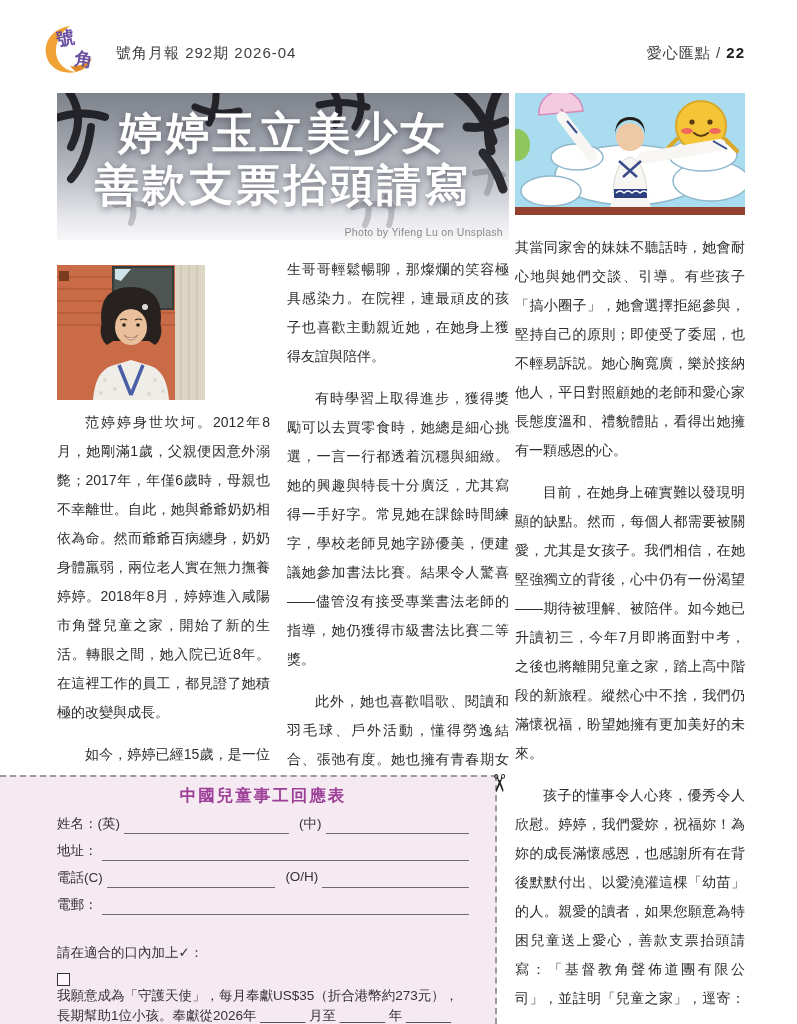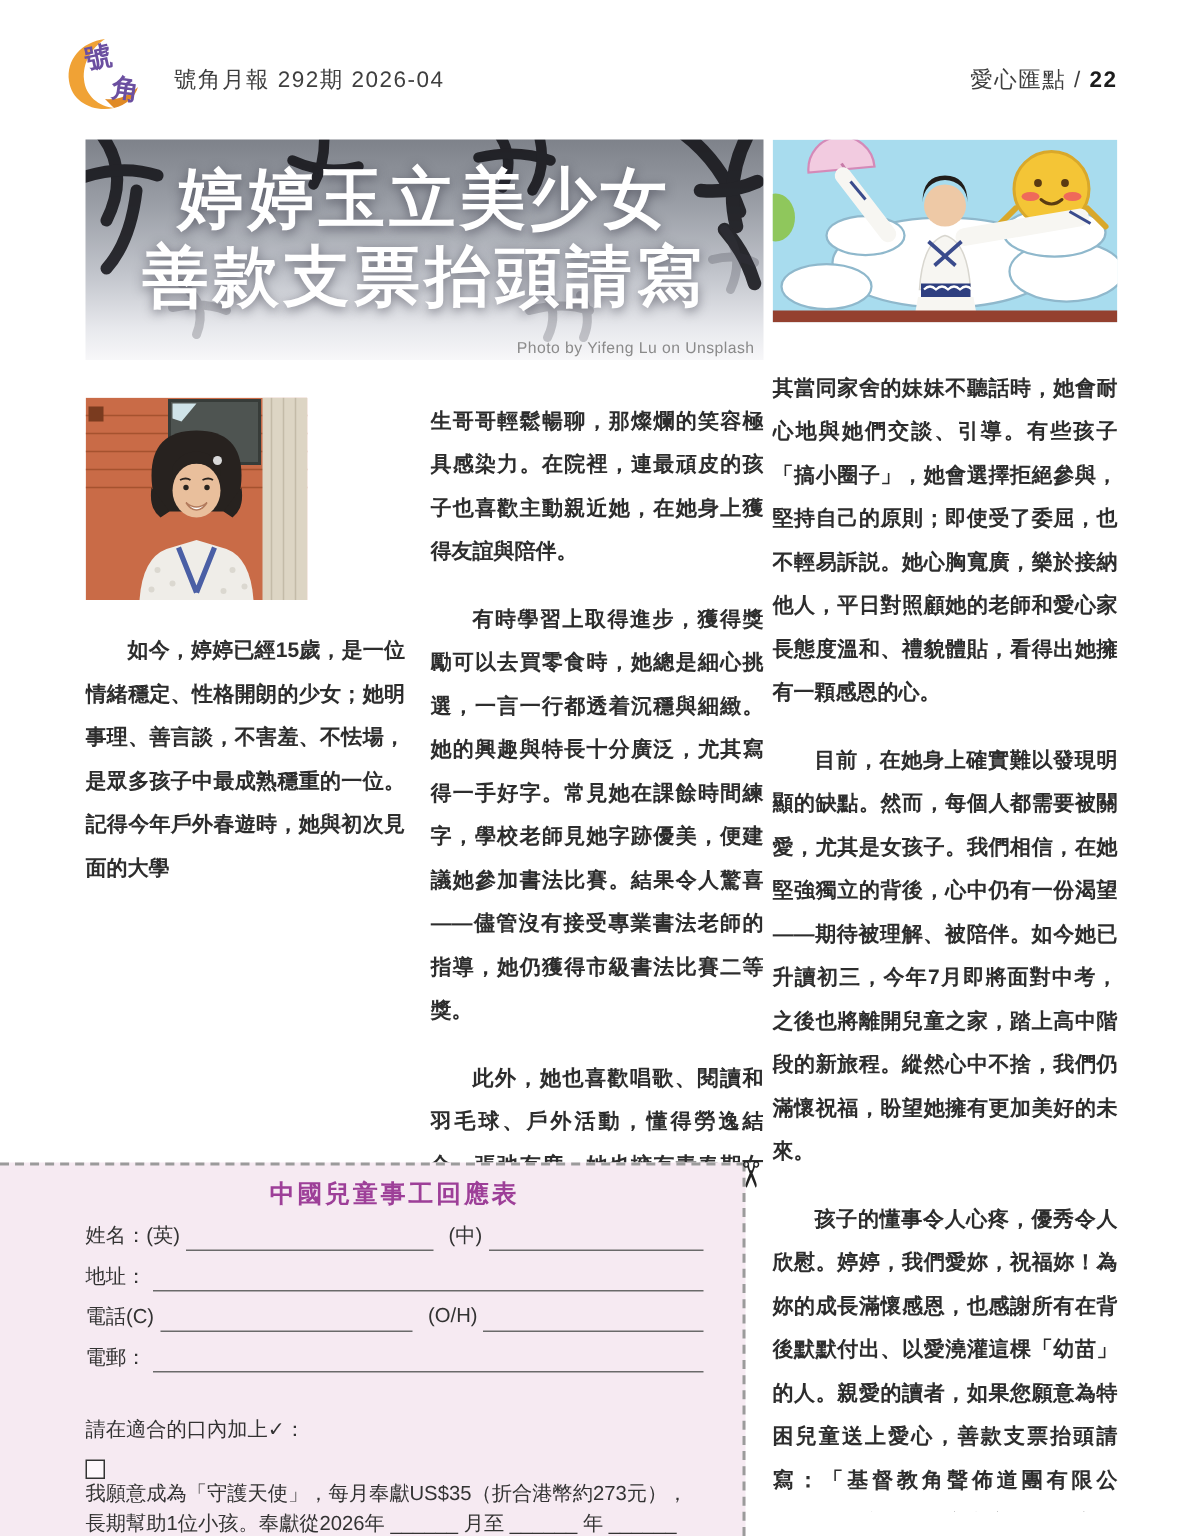--- a/index.html
+++ b/index.html
@@ -24,21 +24,21 @@
 
   
   .photo-left{position:absolute;left:57px;top:265px;width:148px;height:135px;overflow:hidden;}
   .photo-right{position:absolute;left:515px;top:93px;width:230px;height:122px;overflow:hidden;}
 
   
   .col{position:absolute;font-size:14px;line-height:29px;text-align:justify;color:#2d2d2d;overflow:hidden;}
   .col-left{left:57px;top:403px;width:213px;height:372px;}
   .col-mid{left:287px;top:250px;width:222px;height:525px;}
   .col-right{left:515px;top:228px;width:230px;height:780px;}
-  .para{margin:16px 0 13px 0;font-weight:bold;}
+  .para{margin:5px 0 13px 0;}
   .para.ind{text-indent:2em;}
 
   
   .form{position:absolute;left:0;top:775px;width:497px;height:249px;background:#f6eaf2;
         border-top:2px dashed #9b9b9b;border-right:2px dashed #9b9b9b;box-sizing:border-box;
         padding:6px 26px 0 57px;}
   .scissors{position:absolute;right:-14px;top:-6px;font-size:24px;color:#222;
         transform:rotate(90deg);line-height:1;}
   .form-title{text-align:center;font-weight:bold;font-size:16.5px;color:#9d3f98;
         letter-spacing:2px;margin:2px 0 8px 0;}
@@ -203,20 +203,21 @@
           <circle cx="98" cy="115" r="2"></circle>
             <circle cx="106" cy="126" r="2"></circle>
             <circle cx="92" cy="129" r="2"></circle>
         </g>
         <path d="M62,100 L74,130 M86,100 L74,130" stroke="#4a5fa5" stroke-width="3.5" fill="none"></path>
       </g>
     </svg>
   </div>
 
   <div class="col col-left">
+      <p class="para ind">范婷婷身世坎坷。2012年8月，她剛滿1歲，父親便因意外溺斃；2017年，年僅6歲時，母親也不幸離世。自此，她與爺爺奶奶相依為命。然而爺爺百病纏身，奶奶身體羸弱，兩位老人實在無力撫養婷婷。2018年8月，婷婷進入咸陽市角聲兒童之家，開始了新的生活。轉眼之間，她入院已近8年。在這裡工作的員工，都見證了她積極的改變與成長。</p>
       <p class="para ind">如今，婷婷已經15歲，是一位情緒穩定、性格開朗的少女；她明事理、善言談，不害羞、不怯場，是眾多孩子中最成熟穩重的一位。記得今年戶外春遊時，她與初次見面的大學</p>
     </div>
   <div class="col col-mid">
       <p class="para">生哥哥輕鬆暢聊，那燦爛的笑容極具感染力。在院裡，連最頑皮的孩子也喜歡主動親近她，在她身上獲得友誼與陪伴。</p>
       <p class="para ind">有時學習上取得進步，獲得獎勵可以去買零食時，她總是細心挑選，一言一行都透着沉穩與細緻。她的興趣與特長十分廣泛，尤其寫得一手好字。常見她在課餘時間練字，學校老師見她字跡優美，便建議她參加書法比賽。結果令人驚喜——儘管沒有接受專業書法老師的指導，她仍獲得市級書法比賽二等獎。</p>
       <p class="para ind">此外，她也喜歡唱歌、閱讀和羽毛球、戶外活動，懂得勞逸結合、張弛有度。她也擁有青春期女孩的樣子，有自己喜歡的偶像，是個擅長體育的男明星朱明鋭，高帥白凈，看到偶像的視頻時，會興奮地尖叫，眼裡滿是少女的羞澀與歡喜。</p>
     </div>
   <div class="col col-right">
     <div>
         <p class="para">其當同家舍的妹妹不聽話時，她會耐心地與她們交談、引導。有些孩子「搞小圈子」，她會選擇拒絕參與，堅持自己的原則；即使受了委屈，也不輕易訴説。她心胸寬廣，樂於接納他人，平日對照顧她的老師和愛心家長態度溫和、禮貌體貼，看得出她擁有一顆感恩的心。</p>

